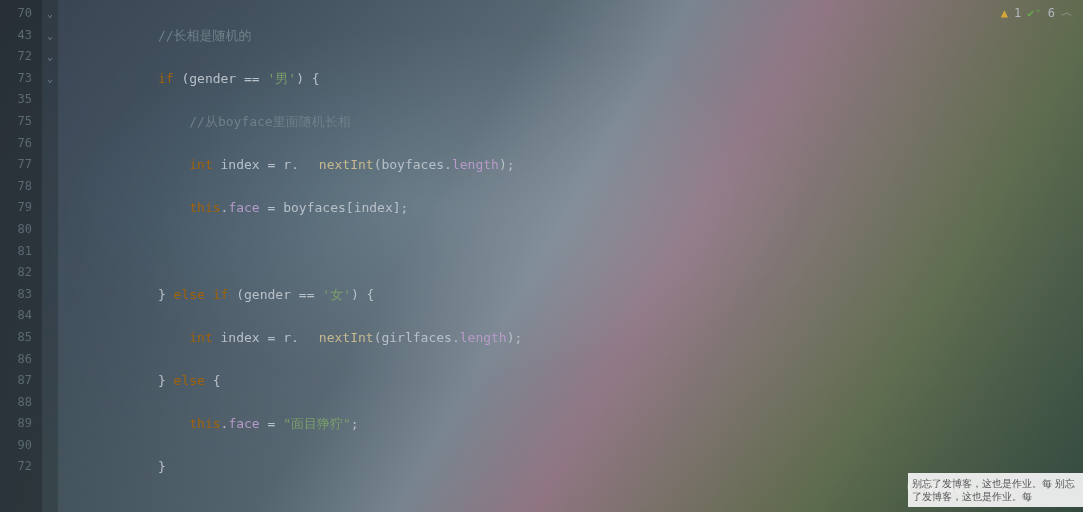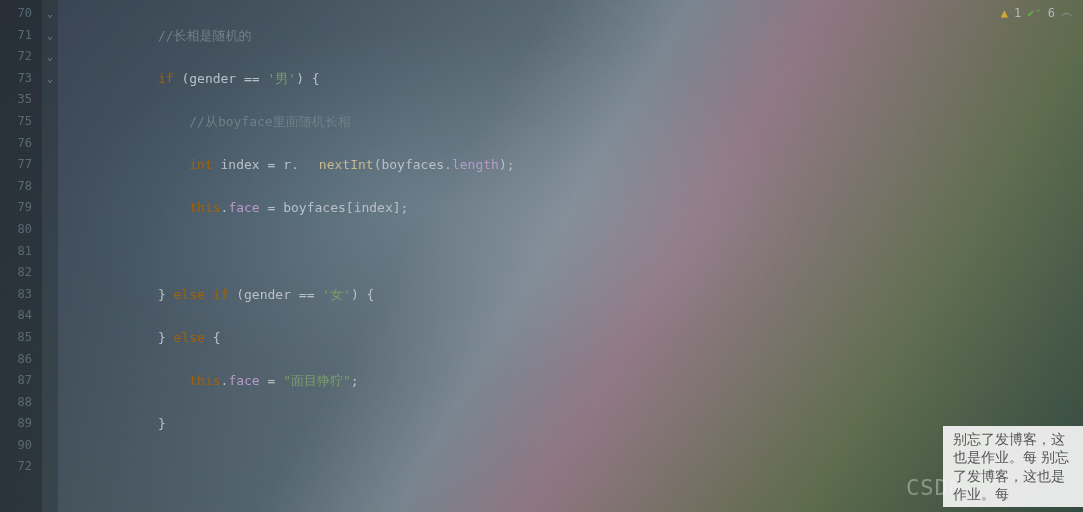--- a/index.html
+++ b/index.html
@@ -73,38 +73,38 @@
   font-size: 22px;
   font-weight: 300;
   letter-spacing: 1px;
   z-index: 5;
 }
 .popup {
   position: absolute;
   bottom: 5px; right: 0;
   background: rgba(245,245,245,0.92);
   color: #555;
-  font-size: 14px;
-  padding: 4px 10px;
-  width: 140px;
+  font-size: 10px;
+  padding: 4px 4px;
+  width: 175px;
   line-height: 1.3;
   font-family: sans-serif;
   z-index: 20;
 }
 .chev { color: #9aa8b0; cursor: pointer; }
 </style>
 </head>
 <body>
 
 <div class="bg-overlay"></div>
 
 <div class="editor">
   <div class="gutter">
     <div>70</div>
-      <div>71</div>
+      <div>43</div>
       <div>72</div>
       <div>73</div>
       <div>35</div>
       <div>75</div>
       <div>76</div>
       <div>77</div>
       <div>78</div>
       <div>79</div>
       <div>80</div>
       <div>81</div>
@@ -144,20 +144,21 @@
       <div></div>
   </div>
   <div class="code">
 <div>            <span class="cmt">//长相是随机的</span></div>
 <div>            <span class="kw">if</span> (<span>gender</span><span> == </span><span class="str">'男'</span>) {</div>
 <div>                <span class="cmt">//从boyface里面随机长相</span></div>
 <div>                <span class="kw">int</span> <span>index</span> = <span>r</span>.<span class="idn">nextInt</span>(<span>boyfaces</span>.<span class="fld">length</span>);</div>
 <div>                <span class="kw">this</span>.<span class="fld">face</span> = <span>boyfaces</span>[<span>index</span>];</div>
 <div> </div>
 <div>            } <span class="kw">else</span> <span class="kw">if</span> (<span>gender</span><span> == </span><span class="str">'女'</span>) {</div>
+<div>                <span class="kw">int</span> <span>index</span> = <span>r</span>.<span class="idn">nextInt</span>(<span>girlfaces</span>.<span class="fld">length</span>);</div>
 <div>            } <span class="kw">else</span> {</div>
 <div>                <span class="kw">this</span>.<span class="fld">face</span> = <span class="str">"面目狰狞"</span>;</div>
 <div>            }</div>
 
 
 
 
 
 
 

